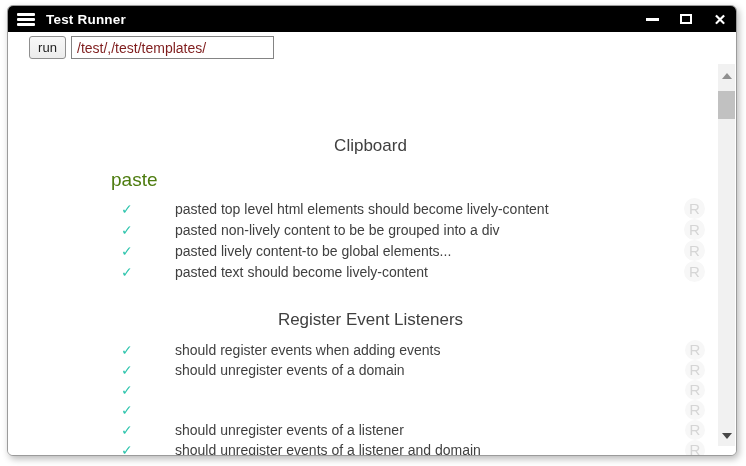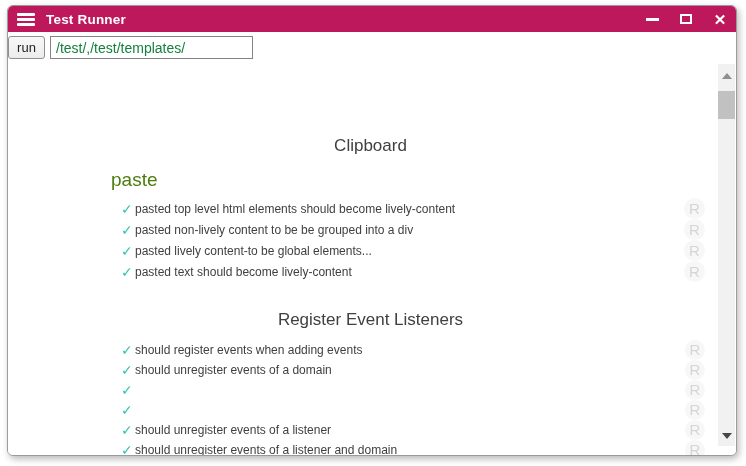--- a/index.html
+++ b/index.html
@@ -5,56 +5,56 @@
   * { box-sizing: border-box; margin: 0; padding: 0; }
   html, body { width: 746px; height: 466px; overflow: hidden; background: #ffffff;
     font-family: "Liberation Sans", sans-serif; }
 
   .window { position: absolute; left: 7px; top: 5px; width: 730px; height: 451px;
     background: #fff; border: 1px solid #9b9b9b; border-radius: 6px;
     box-shadow: 2px 3px 7px rgba(0,0,0,.28); overflow: hidden;
     display: flex; flex-direction: column; }
 
   
-  .titlebar { flex: 0 0 26px; background: #be185d; display: flex; align-items: center;
+  .titlebar { flex: 0 0 26px; background: #000000; display: flex; align-items: center;
     color: #fff; text-align: center; }
   .menu-btn { margin-left: 9px; width: 18px; height: 13px; display: flex;
     flex-direction: column; justify-content: space-between; cursor: pointer; }
   .menu-btn i { display: block; height: 3px; background: #fff; border-radius: 1px; }
   .win-title { margin-left: 11px; font-size: 13.5px; font-weight: bold; letter-spacing: .2px; }
   .controls { margin-left: auto; display: flex; align-items: center; padding-right: 9px; }
   .ctrl { width: 14px; height: 16px; margin-left: 20px; display: flex;
     align-items: center; justify-content: center; cursor: pointer; }
   .min-glyph { width: 13px; height: 3px; background: #fff; }
   .max-glyph { width: 12px; height: 10px; border: 2px solid #fff; }
   .close-glyph { font-size: 15px; font-weight: bold; line-height: 1; }
 
   
   .toolbar { flex: 0 0 31px; background: #fff; display: flex; align-items: center;
-    padding-left: 0; }
+    padding-left: 21px; }
   .run-btn { width: 37px; height: 23px; font-size: 13px; color: #222;
     background: linear-gradient(#f8f8f8, #ececec); border: 1px solid #8f8f8f;
     border-radius: 3px; font-family: "Liberation Sans", sans-serif; cursor: pointer; }
   .path-input { margin-left: 5px; width: 203px; height: 23px; border: 1px solid #848484;
-    font-size: 14px; color: #15803d; padding: 0 5px;
+    font-size: 14px; color: #7f1d1d; padding: 0 5px;
     font-family: "Liberation Sans", sans-serif; }
 
   
   .content { flex: 1 1 auto; position: relative; background: #fff; overflow: hidden; }
   .test-area { position: absolute; left: 0; right: 18px; top: 0; bottom: 0;
     padding: 68px 70px 0 85px; overflow: hidden; }
 
   .suite-title { font-size: 17px; font-weight: normal; color: #404040; line-height: 30px;
     cursor: pointer; text-align: center; }
   .sub-title { font-size: 19px; font-weight: normal; color: #4d7c0f; line-height: 23px;
     margin: 7px 0 0 18px; cursor: pointer; }
   .rows { margin: 7px 0 0 28px; }
   .row { position: relative; height: 21px; display: flex; align-items: center; }
   .check { color: #2fc5ad; font-size: 14px; width: 14px; flex: 0 0 14px; }
-  .tlabel { font-size: 12px; color: #404040; white-space: nowrap; cursor: pointer; }
+  .tlabel { font-size: 14px; color: #404040; white-space: nowrap; cursor: pointer; margin-left: 40px; }
   .rerun { position: absolute; right: -57px; top: 0; width: 21px; height: 21px;
     border: none; border-radius: 50%; background: #f7f7f7; color: #d5d5d5;
     font-size: 15px; line-height: 21px; text-align: center; padding: 0;
     font-family: "Liberation Sans", sans-serif; cursor: pointer; }
   .section-register { margin-top: 23px; }
   .section-register .rows { margin-top: 5px; }
   .section-register .row { height: 20px; }
   .section-register .rerun { width: 20px; height: 20px; line-height: 20px; }
 
   

